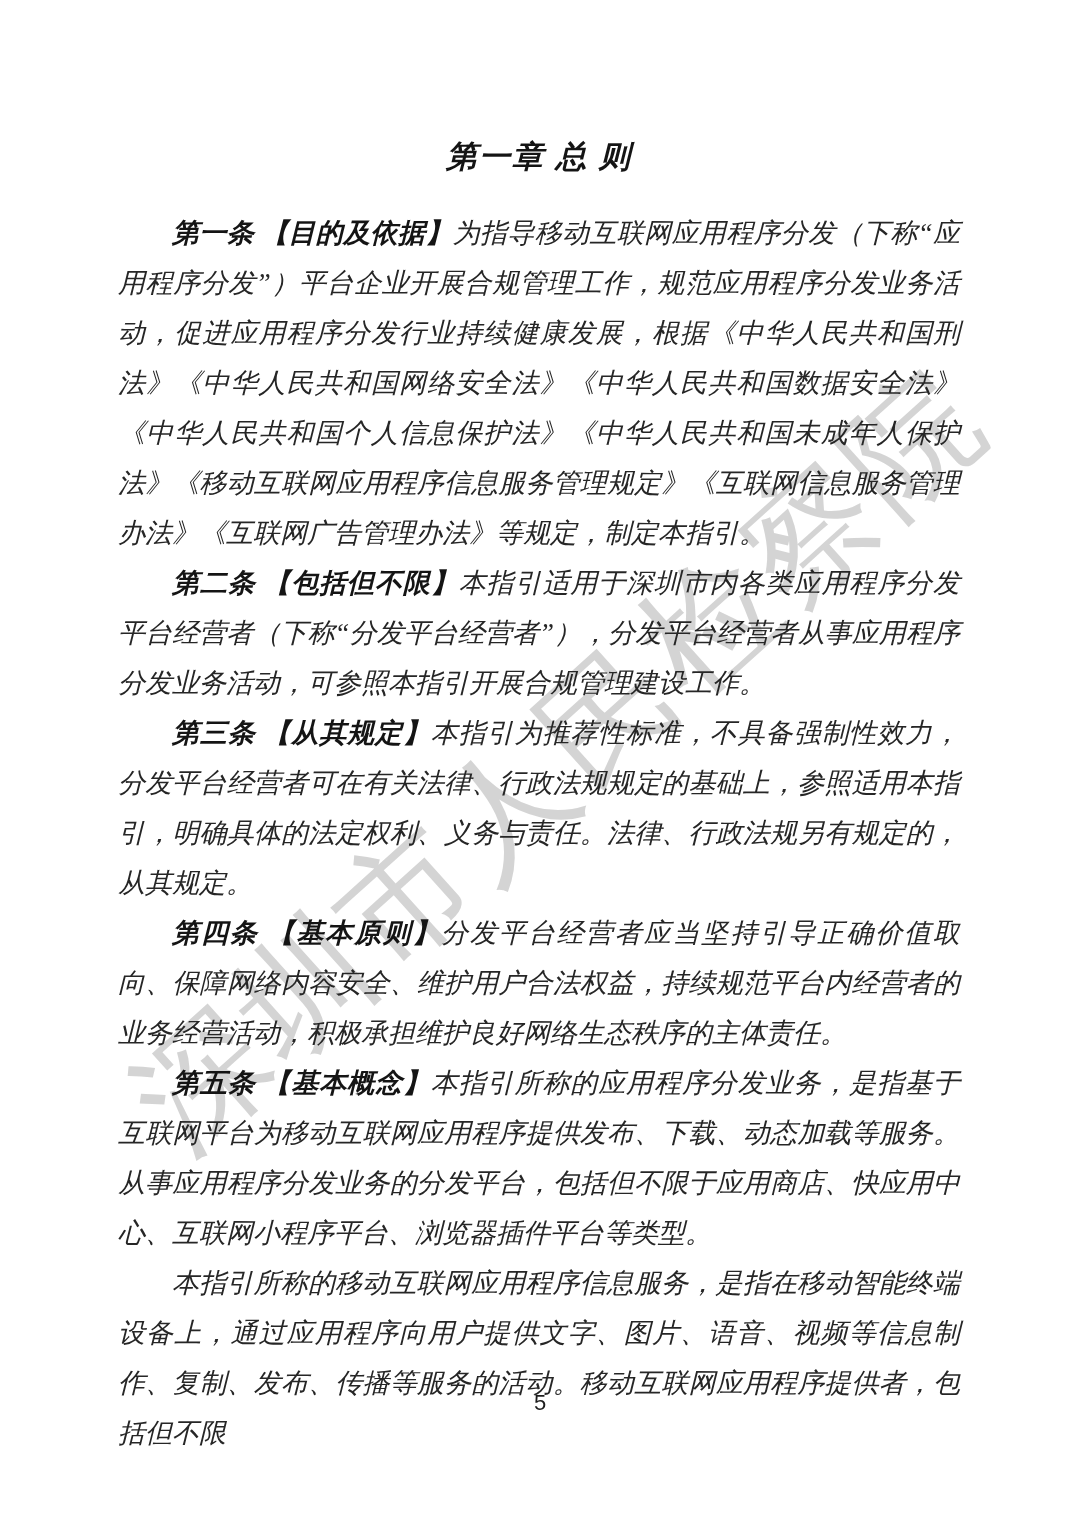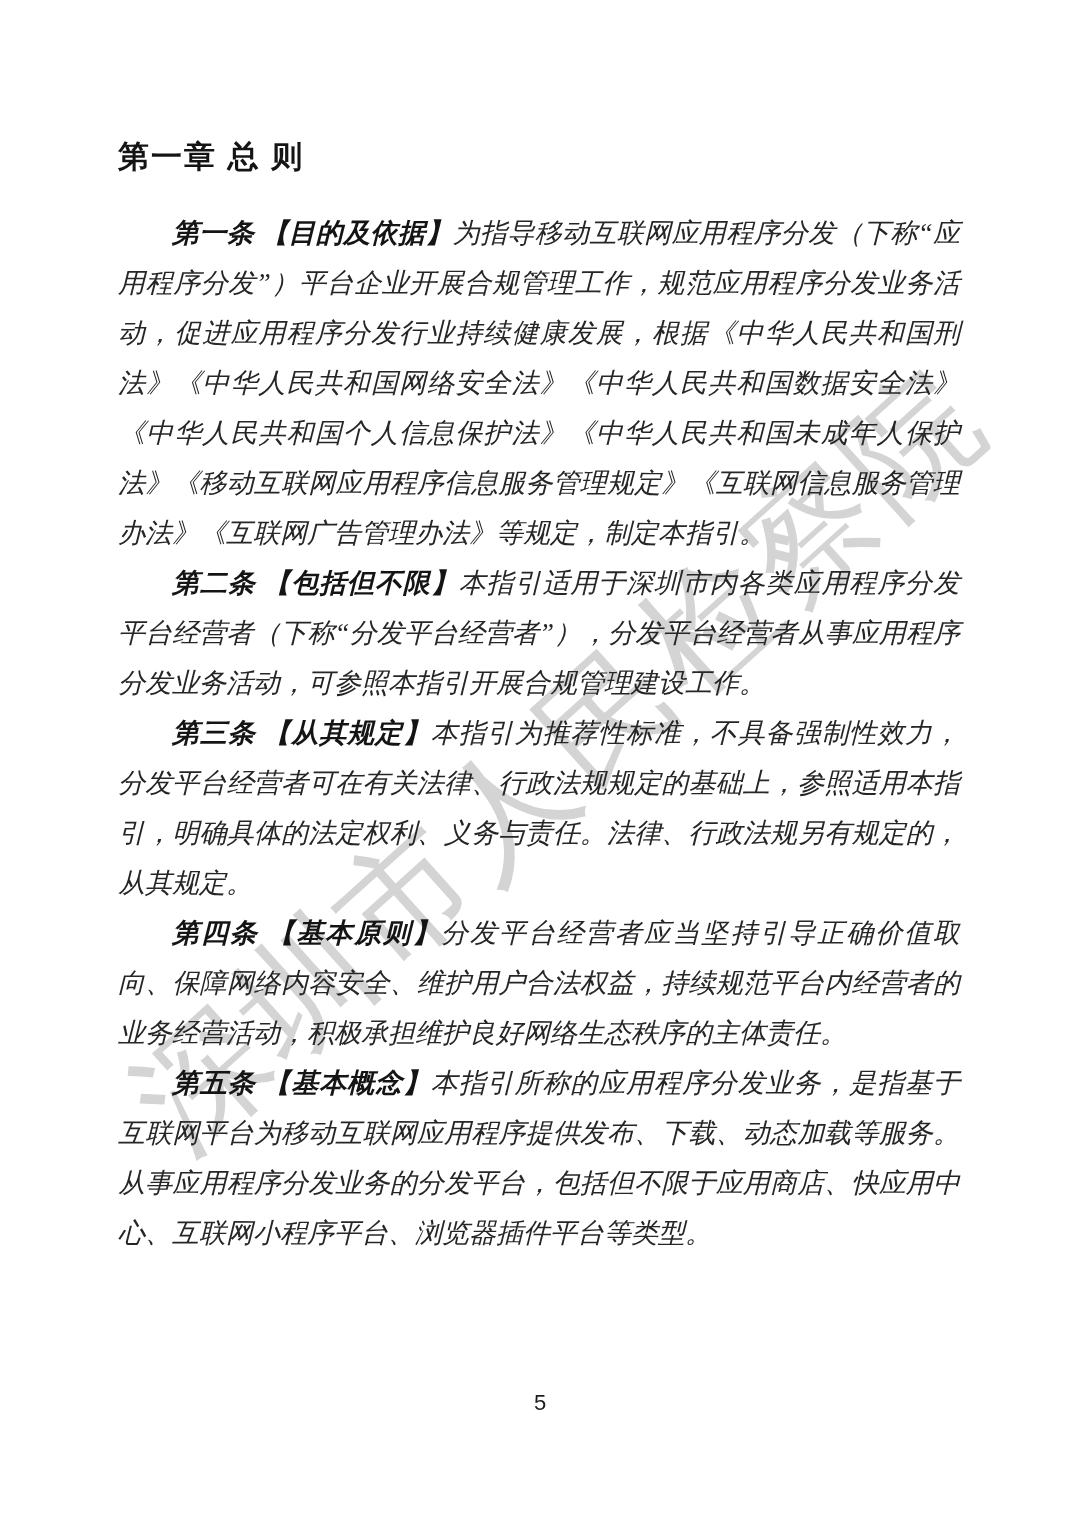--- a/index.html
+++ b/index.html
@@ -30,26 +30,28 @@
   }
   .content {
     position: absolute;
     left: 118px;
     top: 138px;
     width: 842px;
     z-index: 2;
   }
   .chapter-title {
     margin: 0 0 32px 0;
+    text-align: center;
     font-family: "Liberation Sans", sans-serif;
     font-weight: 700;
     font-size: 31px;
     line-height: 38px;
     letter-spacing: 2px;
     color: #141414;
+    font-style: italic;
   }
   .body-text p.para {
     margin: 0;
     font-size: 27px;
     line-height: 50px;
     color: #262626;
     text-align: justify;
     text-indent: 2em;
     word-break: break-all;
     font-style: italic;
@@ -79,18 +81,19 @@
 
   <div class="content">
     <h1 class="chapter-title">第一章 总 则</h1>
 
     <div class="body-text">
         <p class="para"><span class="article-heading">第一条 【目的及依据】</span>为指导移动互联网应用程序分发（下称“应用程序分发”）平台企业开展合规管理工作，规范应用程序分发业务活动，促进应用程序分发行业持续健康发展，根据《中华人民共和国刑法》《中华人民共和国网络安全法》《中华人民共和国数据安全法》《中华人民共和国个人信息保护法》《中华人民共和国未成年人保护法》《移动互联网应用程序信息服务管理规定》《互联网信息服务管理办法》《互联网广告管理办法》等规定，制定本指引。</p>
         <p class="para"><span class="article-heading">第二条 【包括但不限】</span>本指引适用于深圳市内各类应用程序分发平台经营者（下称“分发平台经营者”），分发平台经营者从事应用程序分发业务活动，可参照本指引开展合规管理建设工作。</p>
         <p class="para"><span class="article-heading">第三条 【从其规定】</span>本指引为推荐性标准，不具备强制性效力，分发平台经营者可在有关法律、行政法规规定的基础上，参照适用本指引，明确具体的法定权利、义务与责任。法律、行政法规另有规定的，从其规定。</p>
         <p class="para"><span class="article-heading">第四条 【基本原则】</span>分发平台经营者应当坚持引导正确价值取向、保障网络内容安全、维护用户合法权益，持续规范平台内经营者的业务经营活动，积极承担维护良好网络生态秩序的主体责任。</p>
         <p class="para"><span class="article-heading">第五条 【基本概念】</span>本指引所称的应用程序分发业务，是指基于互联网平台为移动互联网应用程序提供发布、下载、动态加载等服务。从事应用程序分发业务的分发平台，包括但不限于应用商店、快应用中心、互联网小程序平台、浏览器插件平台等类型。</p>
+        <p class="para">本指引所称的移动互联网应用程序信息服务，是指在移动智能终端设备上，通过应用程序向用户提供文字、图片、语音、视频等信息制作、复制、发布、传播等服务的活动。移动互联网应用程序提供者，包括但不限</p>
       </div>
   </div>
 
   <div class="page-number">5</div>
 
 </div>
 
 </body></html>

